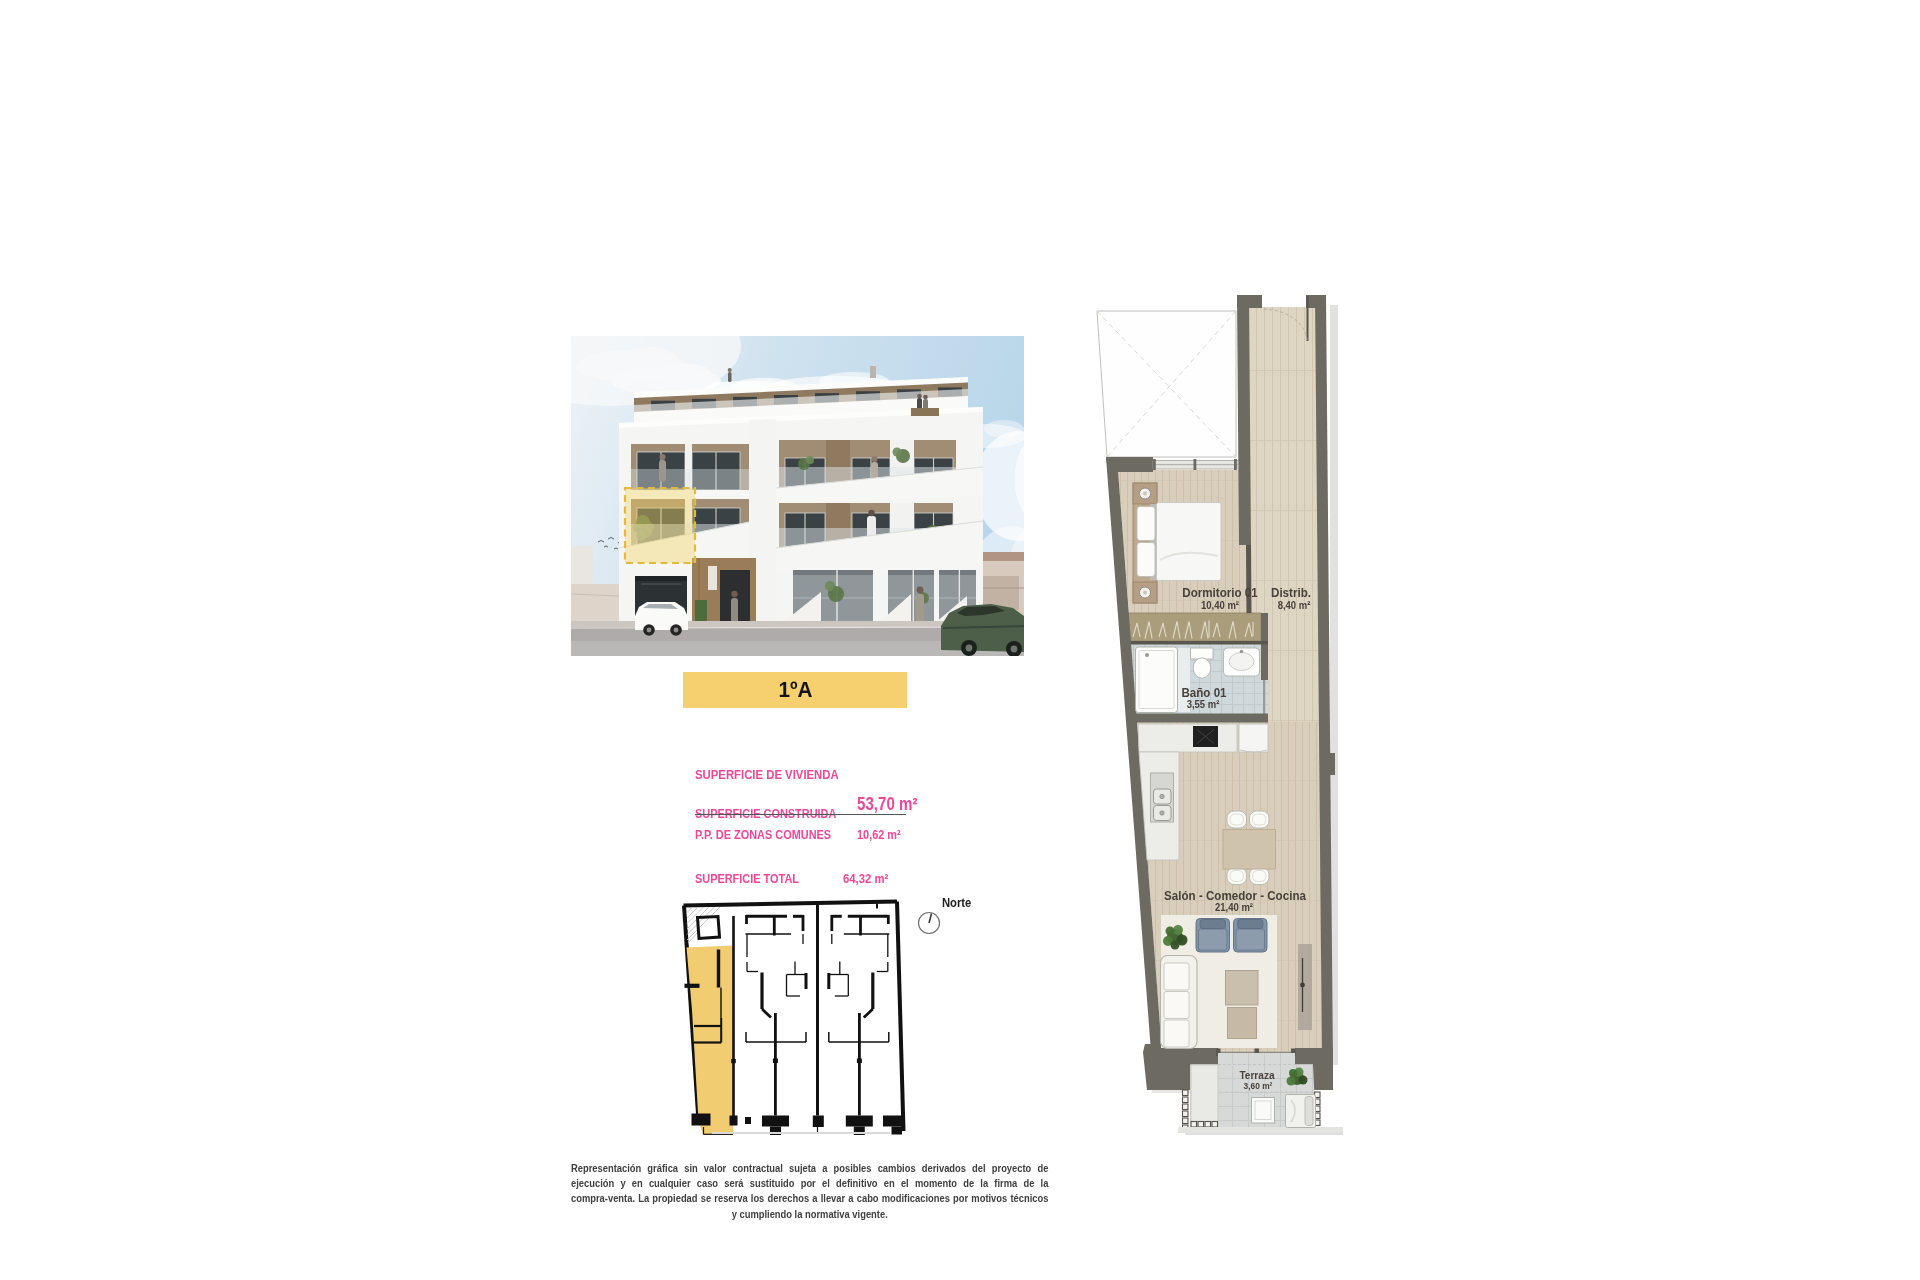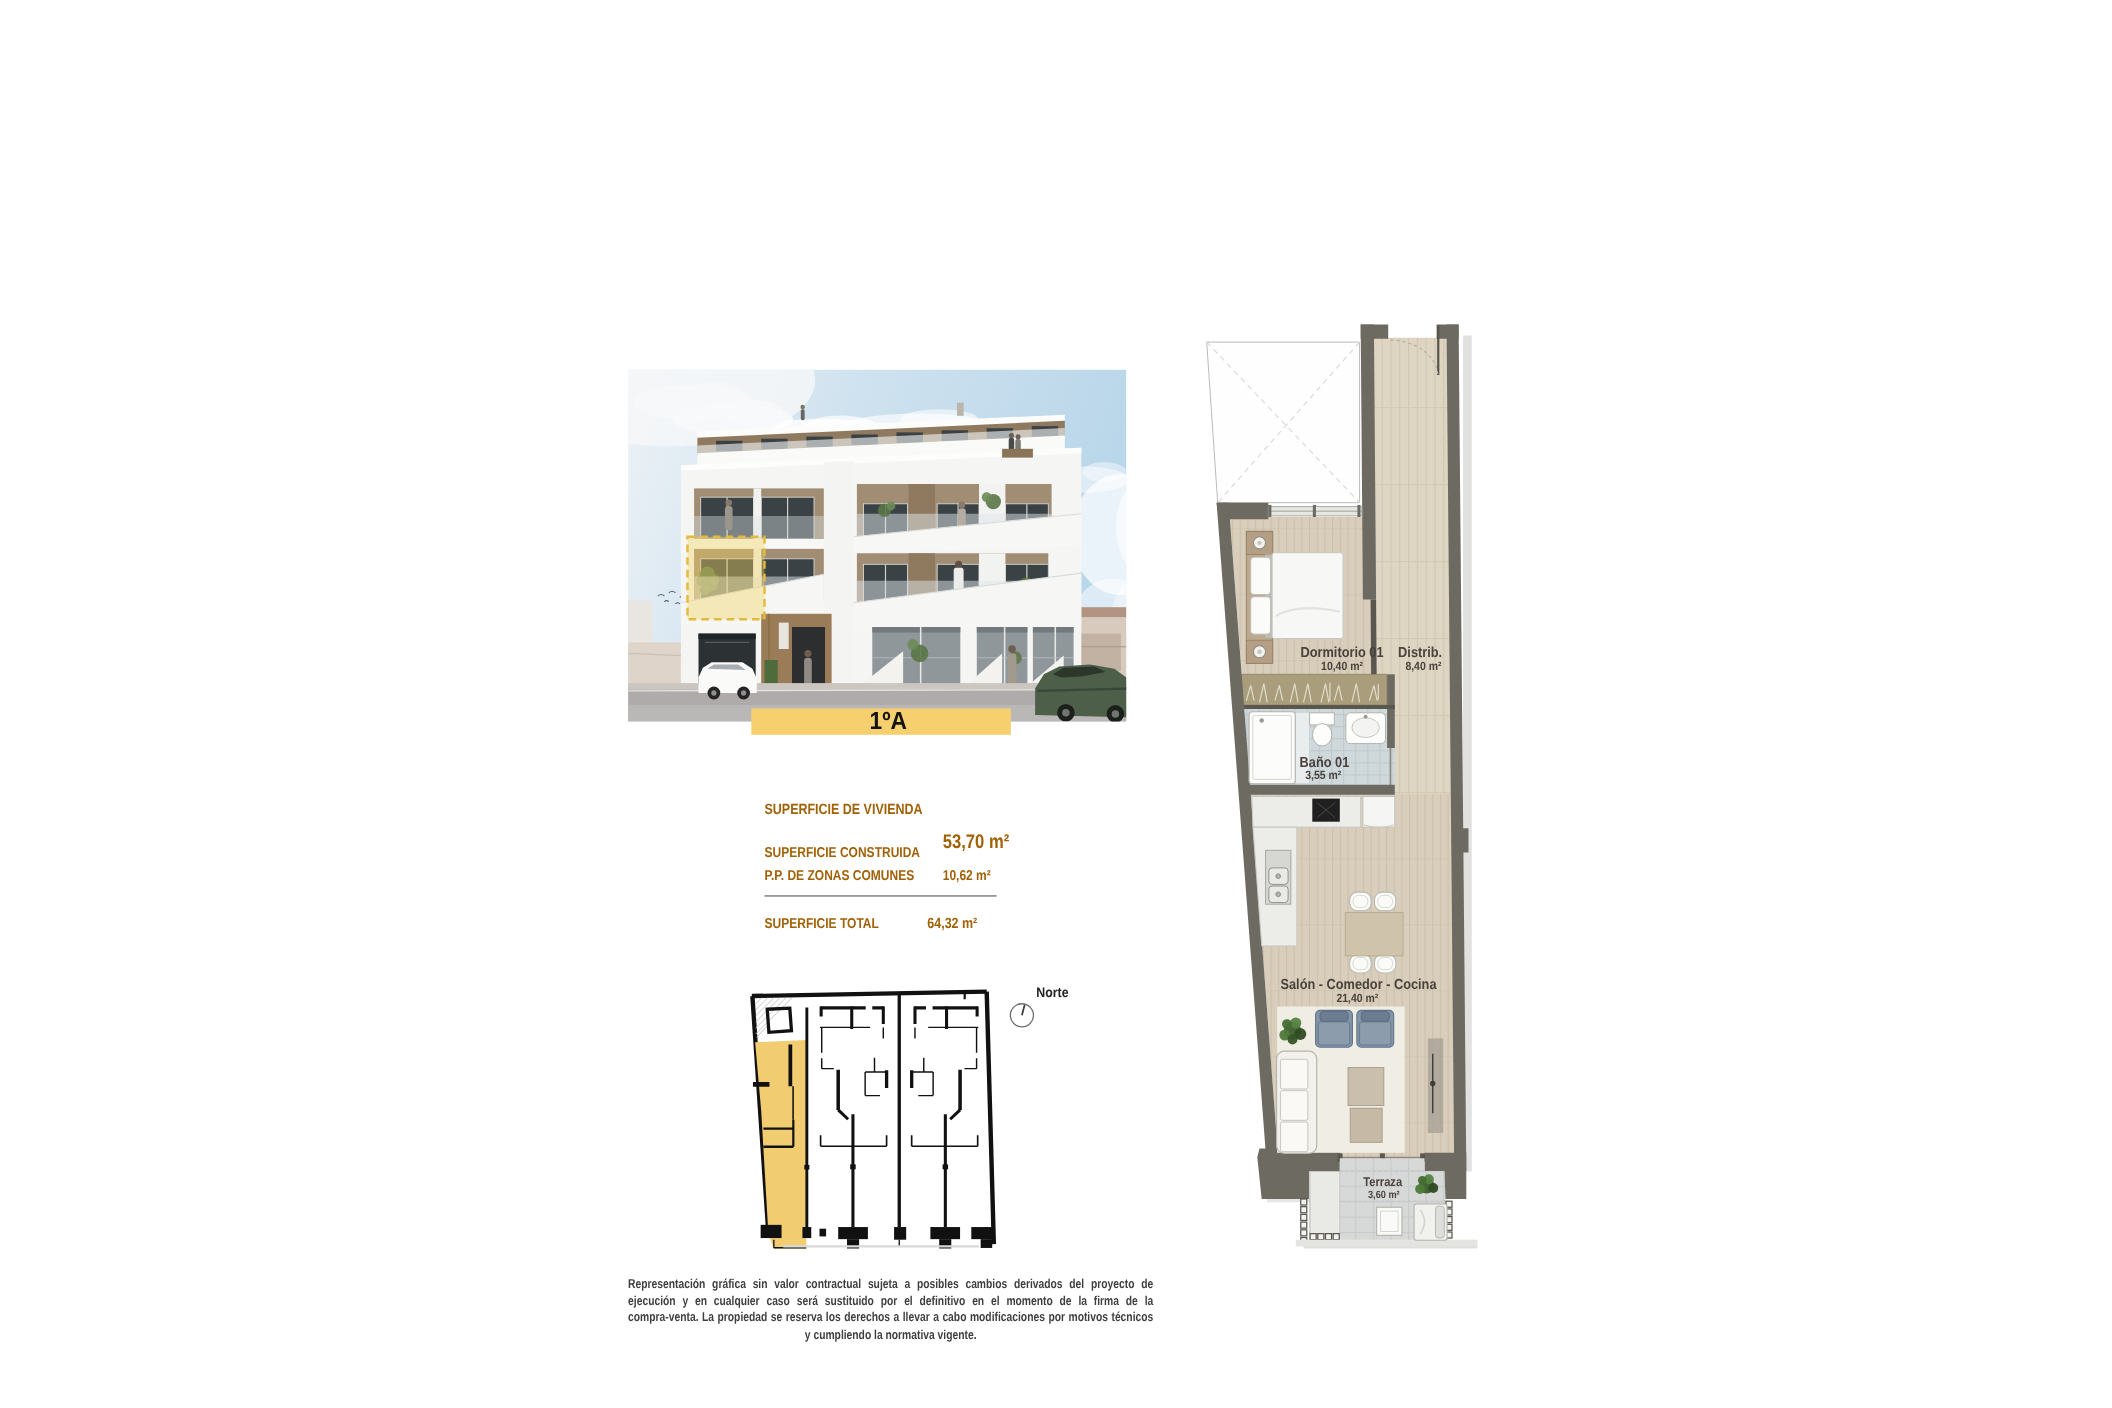--- a/index.html
+++ b/index.html
@@ -1,23 +1,23 @@
 <!DOCTYPE html>
 <html><head>
 <meta charset="utf-8">
 <style>
   html,body{margin:0;padding:0;}
   body{width:1920px;height:1280px;background:#ffffff;position:relative;overflow:hidden;
        font-family:"Liberation Sans", sans-serif;}
   .abs{position:absolute;}
-  #banner{left:683px;top:644px;width:224px;height:24px;background:#f6d06e;
-          display:flex;align-items:center;justify-content:center;padding-left:12px;}
+  #banner{left:683px;top:672px;width:224px;height:36px;background:#f6d06e;
+          display:flex;align-items:center;justify-content:center;}
   #banner span{font-weight:bold;font-size:22.5px;color:#141414;transform:scaleX(.92);}
   #supblock{left:695px;top:722px;width:215px;color:#222;}
-  .srow{position:absolute;left:0;white-space:nowrap;font-weight:bold;color:#a16207;}
+  .srow{position:absolute;left:0;white-space:nowrap;font-weight:bold;color:#ec4899;margin-top:39px;}
   .slab{display:inline-block;transform:scaleX(.84);transform-origin:0 50%;}
   #disc{left:571px;top:1160px;width:596px;font-size:11.7px;line-height:15.2px;
         font-weight:bold;color:#3f3f3f;transform:scaleX(0.801);transform-origin:0 0;}
   #disc .jl{text-align:justify;text-align-last:justify;}
   #disc .cl{text-align:center;}
   #norte{left:915px;top:893px;width:60px;text-align:right;}
   #norte .t{font-weight:bold;font-size:12.5px;color:#222;transform:scaleX(.9);transform-origin:0 50%;display:inline-block;}
 </style>
 </head>
 <body>

